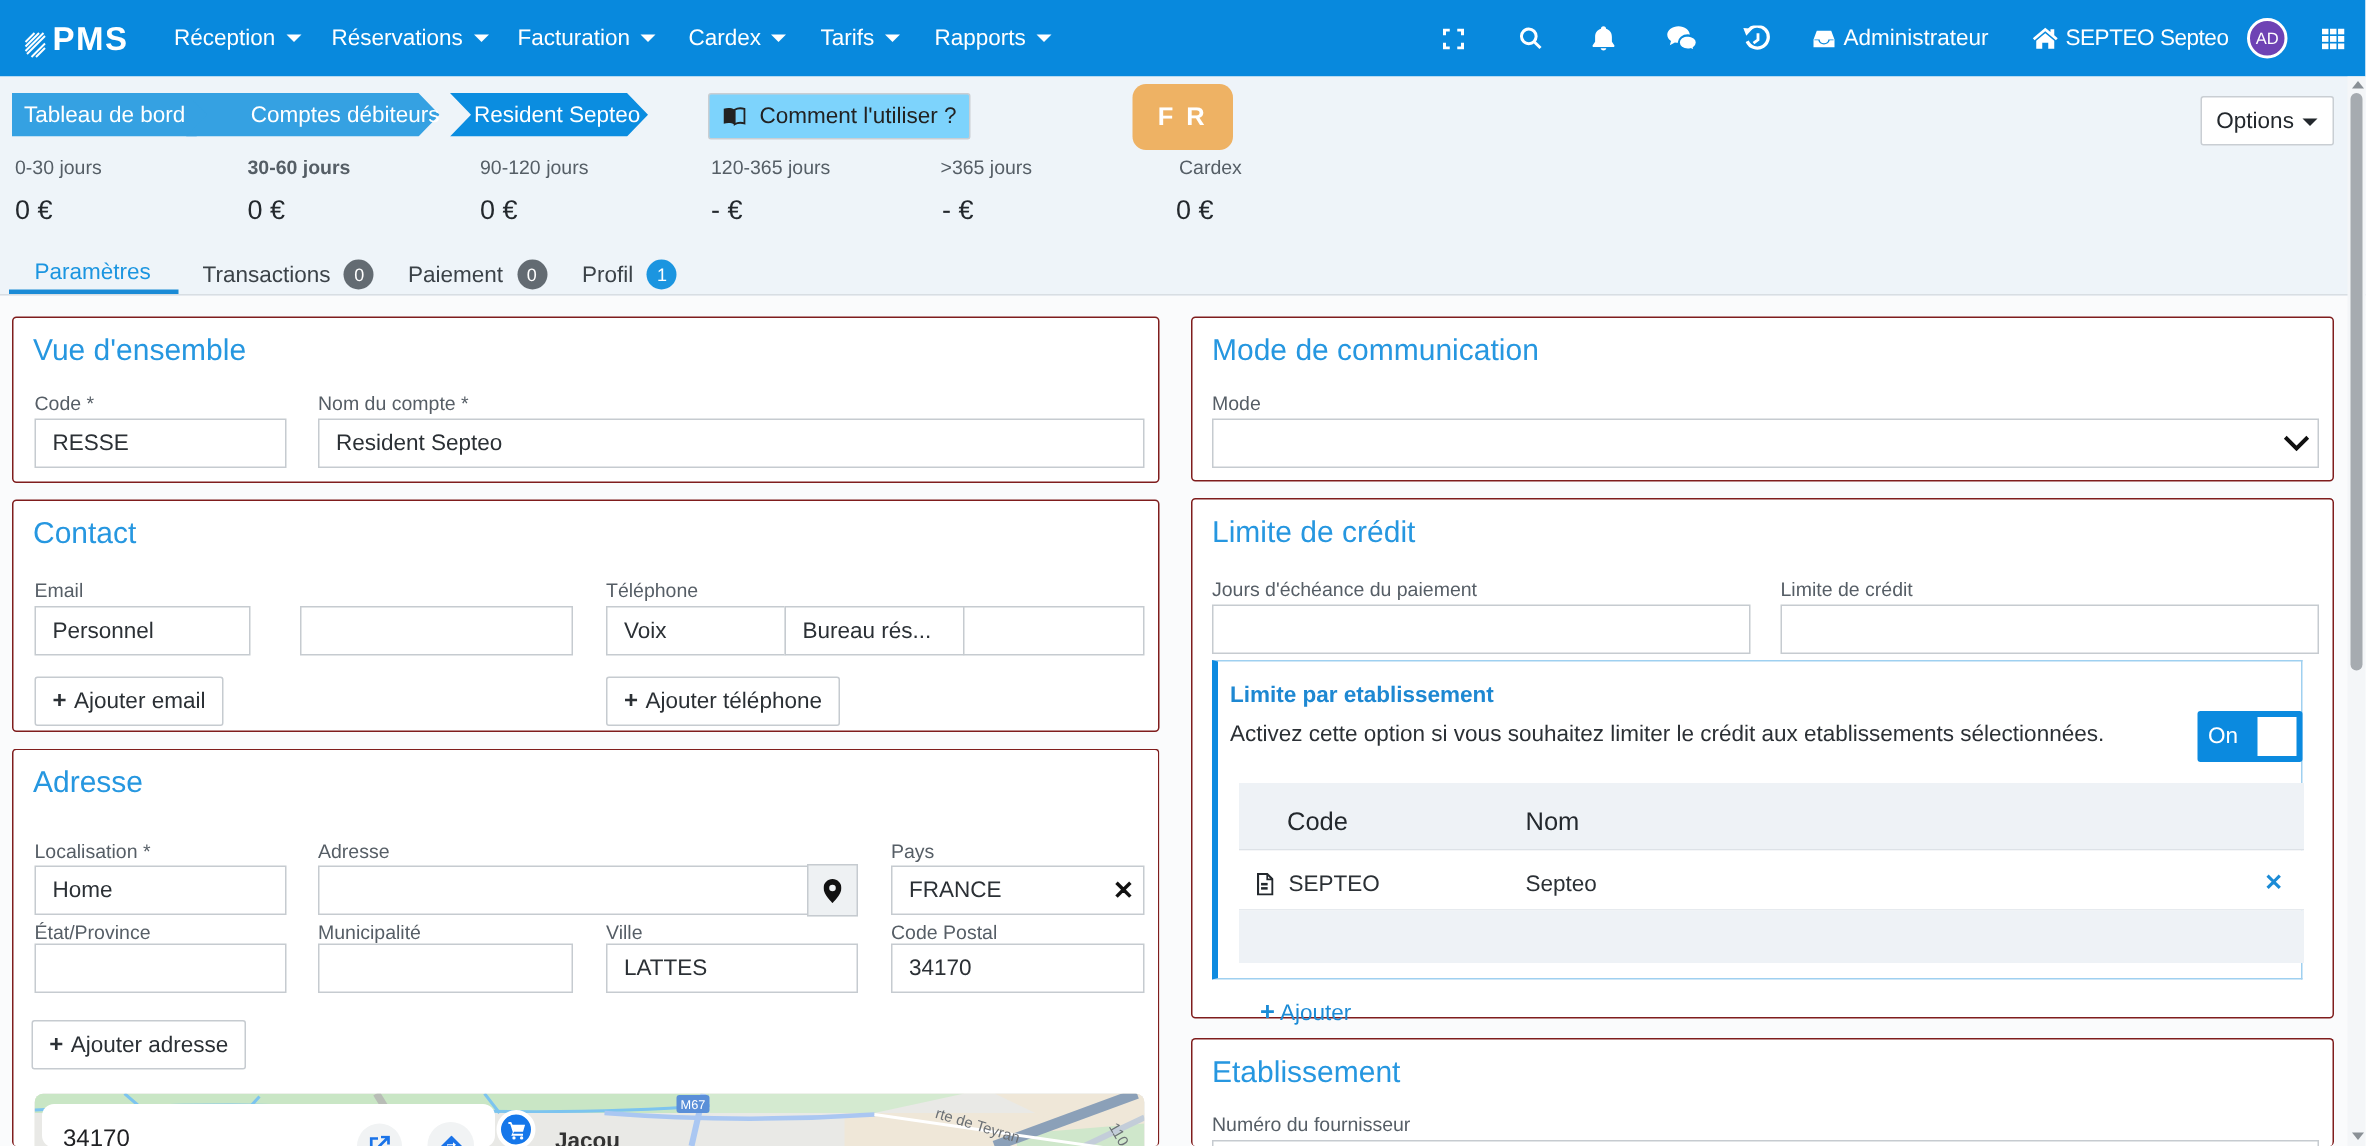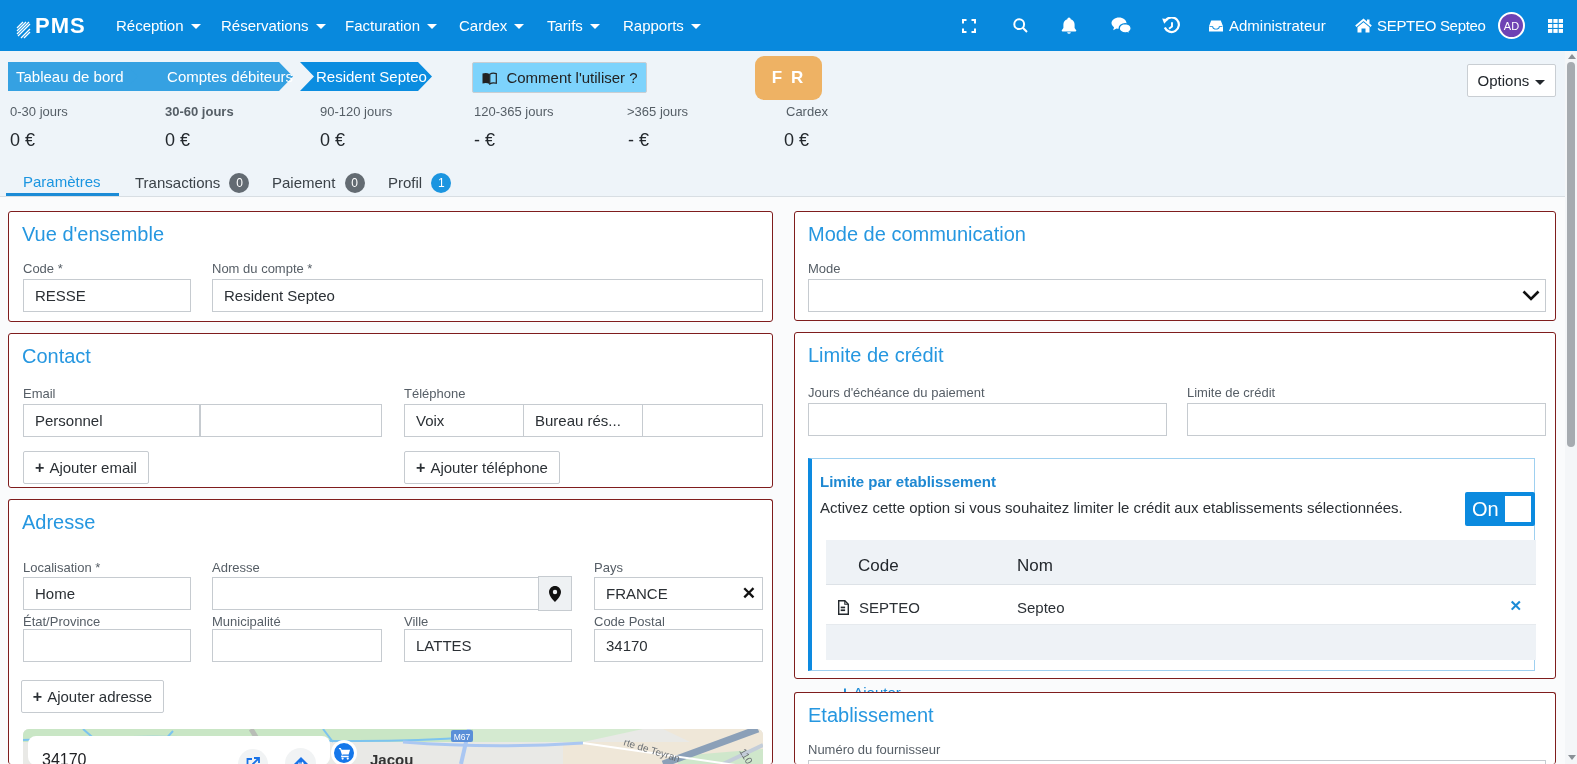--- a/index.html
+++ b/index.html
@@ -34,21 +34,21 @@
 .card { position:absolute; background:#fff; border:1px solid #7f1d1d; border-radius:3px; }
 .ctitle { position:absolute; left:13px; font-size:20px; color:#2697e0; }
 .flabel { position:absolute; font-size:13px; color:#565e66; white-space:nowrap; }
 .inp { position:absolute; background:#fff; border:1px solid #c6cbd0; font-size:15px; color:#2b3035; padding-left:11px; display:flex; align-items:center; }
 .btn { position:absolute; background:#fff; border:1px solid #c6cbd0; border-radius:2px; font-size:15px; color:#2b3035; display:flex; align-items:center; justify-content:center; }
 .btn b { font-weight:bold; margin-right:5px; font-size:16px; }
 
 
 #toggle { position:absolute; background:#0b8adf; border-radius:2px; }
 #toggle .knob { position:absolute; right:4px; top:4px; width:26px; height:26px; background:#fff; }
-#toggle .on { position:absolute; left:7px; top:0; line-height:34px; color:#fff; font-size:20px; }
+#toggle .on { position:absolute; left:7px; top:0; line-height:34px; color:#fff; font-size:15px; }
 
 
 #sbtrack { position:absolute; left:1565px; top:51px; width:12px; height:713px; background:#f4f6f8; }
 #sbthumb { position:absolute; left:1567px; top:62px; width:8px; height:385px; background:#a6abb0; border-radius:4px; }
 </style>
 </head>
 <body>
 
 <div id="navbar">
   <div id="logo">
@@ -186,21 +186,21 @@
   <div class="ctitle" style="top:11px;">Vue d'ensemble</div>
   <div class="flabel" style="left:14px; top:49px;">Code *</div>
   <div class="inp" style="left:14px; top:67px; width:168px; height:33px;">RESSE</div>
   <div class="flabel" style="left:203px; top:49px;">Nom du compte *</div>
   <div class="inp" style="left:203px; top:67px; width:551px; height:33px;">Resident Septeo</div>
 </div>
 
 <div class="card" style="left:8px; top:333px; width:765px; height:155px;">
   <div class="ctitle" style="top:11px;">Contact</div>
   <div class="flabel" style="left:14px; top:52px;">Email</div>
-  <div class="inp" style="left:14px; top:70px; width:177px; height:33px;">Personnel</div>
+  <div class="inp" style="left:14px; top:70px; width:144px; height:33px;">Personnel</div>
   <div class="inp" style="left:191px; top:70px; width:182px; height:33px;"></div>
   <div class="btn" style="left:14px; top:117px; width:126px; height:33px;"><b>+</b>Ajouter email</div>
   <div class="flabel" style="left:395px; top:52px;">Téléphone</div>
   <div class="inp" style="left:395px; top:70px; width:120px; height:33px;">Voix</div>
   <div class="inp" style="left:514px; top:70px; width:120px; height:33px;">Bureau rés...</div>
   <div class="inp" style="left:633px; top:70px; width:121px; height:33px;"></div>
   <div class="btn" style="left:395px; top:117px; width:156px; height:33px;"><b>+</b>Ajouter téléphone</div>
 </div>
 
 <div class="card" style="left:8px; top:499px; width:765px; height:265px; border-bottom:none;">
@@ -284,21 +284,21 @@
   </div>
 </div>
 
 <div class="card" style="left:794px; top:332px; width:762px; height:347px;">
   <div class="ctitle" style="top:11px;">Limite de crédit</div>
   <div class="flabel" style="left:13px; top:52px;">Jours d'échéance du paiement</div>
   <div class="inp" style="left:13px; top:70px; width:359px; height:33px;"></div>
   <div class="flabel" style="left:392px; top:52px;">Limite de crédit</div>
   <div class="inp" style="left:392px; top:70px; width:359px; height:33px;"></div>
 
-  <div style="position:absolute; left:13px; top:125px; width:727px; height:213px; border:1px solid #9fd0f0; border-left:4px solid #0d8ae0; background:#fff;">
+  <div style="position:absolute; left:13px; top:107px; width:727px; height:213px; border:1px solid #9fd0f0; border-left:4px solid #0d8ae0; background:#fff;">
     <div style="position:absolute; left:8px; top:14px; font-size:15px; font-weight:bold; color:#1e88d2;">Limite par etablissement</div>
     <div style="position:absolute; left:8px; top:40px; font-size:15px; color:#2b3035;">Activez cette option si vous souhaitez limiter le crédit aux etablissements sélectionnées.</div>
     <div id="toggle" style="left:653px; top:33px; width:70px; height:34px;">
         <span class="on">On</span>
         <span class="knob"></span>
       </div>
     <div style="position:absolute; left:14px; top:81px; width:710px; height:120px;">
       <div style="position:absolute; left:0; top:0; width:710px; height:45px; background:#eef2f6; border-bottom:1px solid #dde2e7;">
         <span style="position:absolute; left:32px; top:16px; font-size:17px; color:#23282d;">Code</span>
         <span style="position:absolute; left:191px; top:16px; font-size:17px; color:#23282d;">Nom</span>

